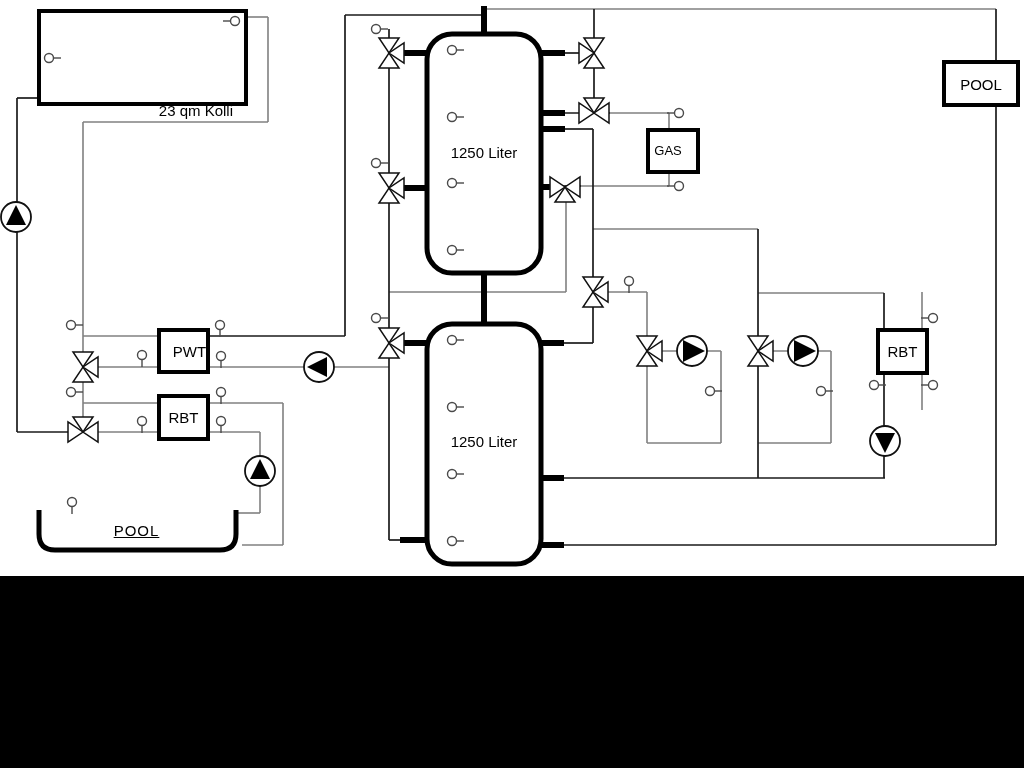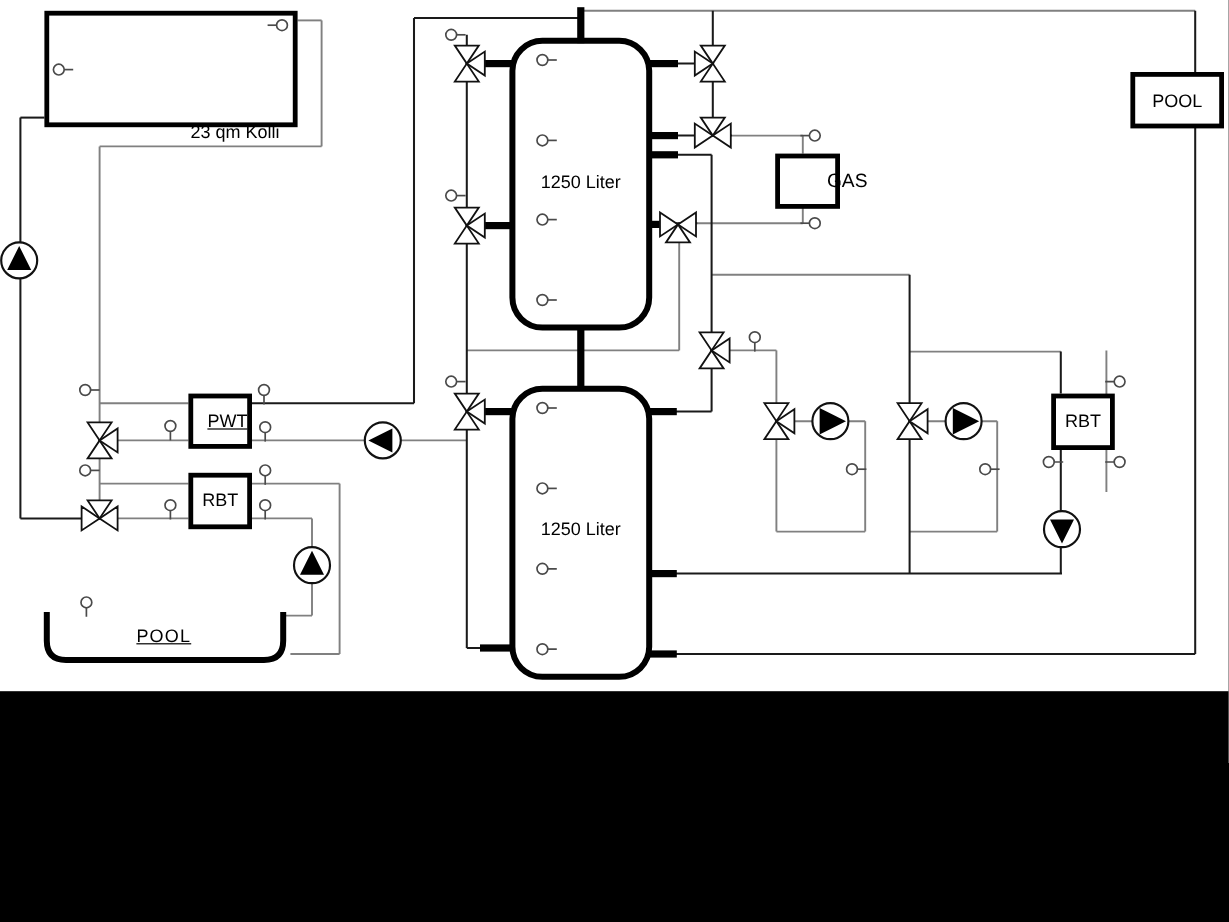--- a/index.html
+++ b/index.html
@@ -207,22 +207,22 @@
     <use href="#sens-r" x="821" y="391"></use>
     <use href="#sens-r" x="874" y="385"></use>
     <use href="#sens-l" x="933" y="318"></use>
     <use href="#sens-l" x="933" y="385"></use>
   </g>
 </svg>
 
 <div class="lbl" style="left:37px;top:77px;width:196px;text-align:right;margin-top:26px;">23 qm Kolli</div>
 <div class="lbl center" style="left:425px;top:145px;width:118px;">1250 Liter</div>
 <div class="lbl center" style="left:425px;top:434px;width:118px;">1250 Liter</div>
-<div class="lbl center" style="left:157px;top:344px;width:65px;text-decoration:underline;">PWT</div>
+<div class="lbl center" style="left:157px;top:344px;width:65px;">PWT</div>
 <div class="lbl center" style="left:157px;top:410px;width:53px;">RBT</div>
-<div class="lbl center" style="left:684px;top:144px;width:44px;font-size:16px;">GAS</div>
+<div class="lbl center" style="left:646px;top:144px;width:44px;font-size:13px;">GAS</div>
 <div class="lbl center" style="left:942px;top:77px;width:78px;">POOL</div>
 <div class="lbl center" style="left:876px;top:344px;width:53px;">RBT</div>
 <div class="lbl center" style="left:37px;top:523px;width:199px;letter-spacing:1px;text-decoration:underline;">POOL</div>
 
 <div class="letterbox"></div>
 
 </div>
 
 </body></html>

